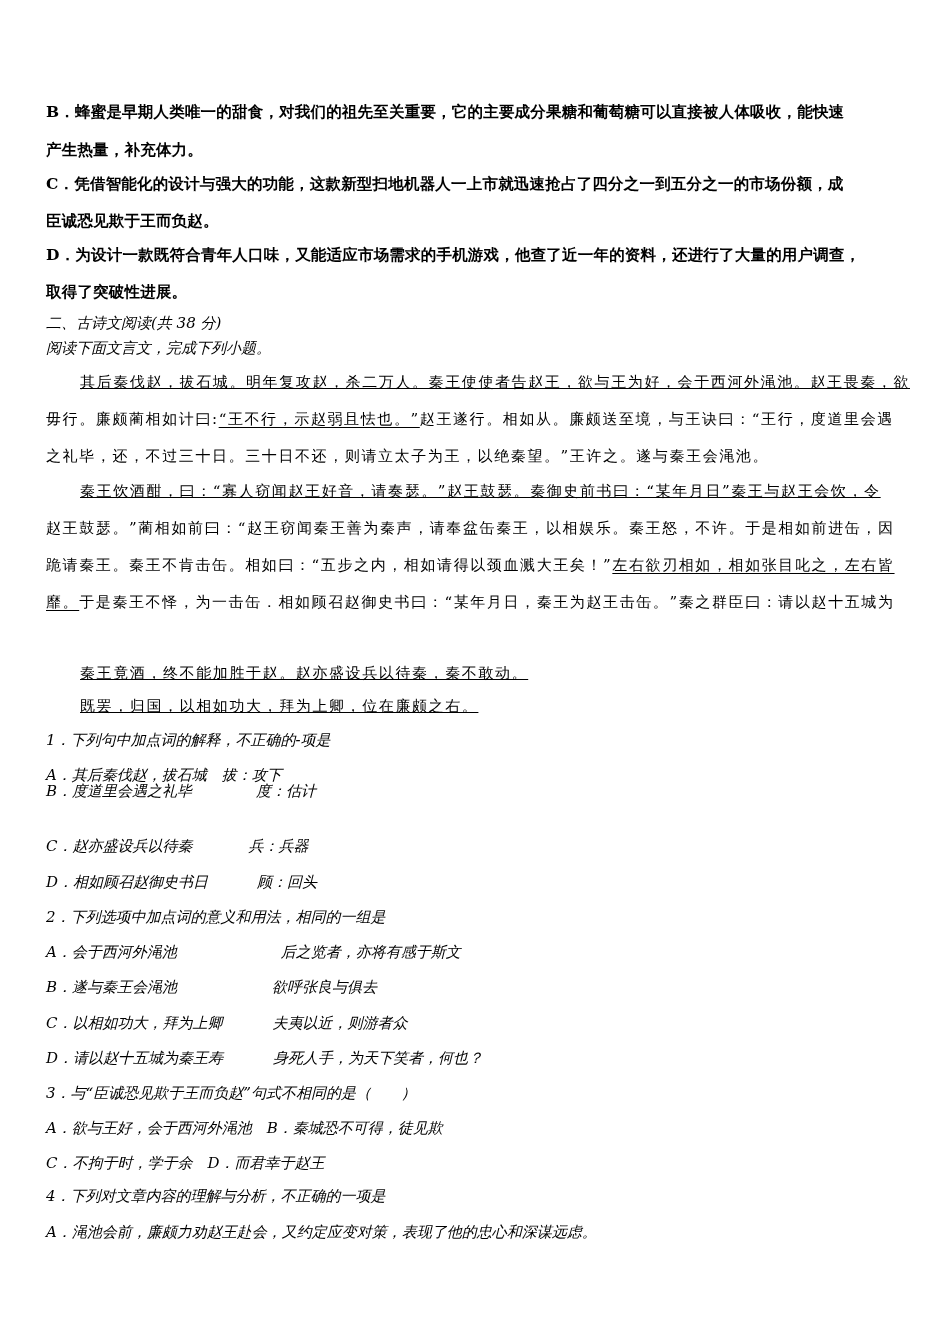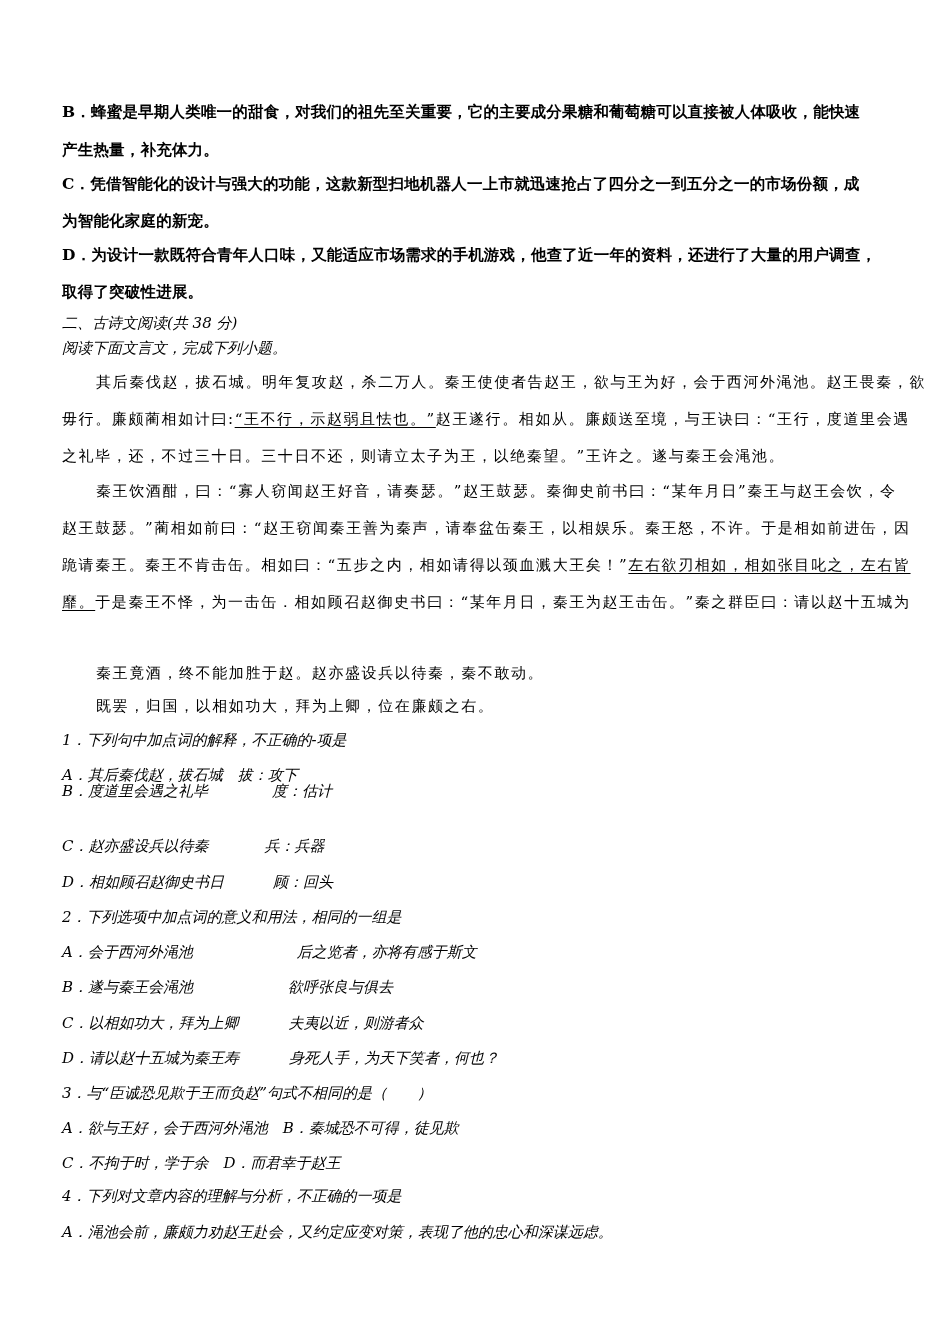--- a/index.html
+++ b/index.html
@@ -1,39 +1,39 @@
 <!DOCTYPE html>
 <html><head>
   <meta charset="utf-8">
   <style>
     html, body { margin: 0; padding: 0; background: #ffffff; }
     body { width: 950px; height: 1344px; position: relative; overflow: hidden; color: #000; }
-    .page { position: absolute; left: 0; top: 0; width: 816px; height: 1344px; margin-left: 16px; }
+    .page { position: absolute; left: 0; top: 0; width: 816px; height: 1344px; }
     .line { position: absolute; left: 46px; white-space: nowrap; }
     .bold { font-family: "DejaVu Serif", serif; font-weight: bold; font-size: 15.5px; letter-spacing: 0.2px; }
     .plain { font-family: "DejaVu Serif", serif; font-size: 15px; font-style: italic; }
     .kai { font-family: "DejaVu Serif", serif; font-size: 15px; letter-spacing: 1.6px; }
-    .indent { left: 80px; }
+    .indent { left: 80px; text-decoration: underline; }
     .u { text-decoration: underline; text-underline-offset: 3px; }
     .gap { display: inline-block; }
   </style>
 </head>
 <body>
 
 <div class="page">
 
   <div class="line bold" style="top:102px">
     <span>B．</span><span>蜂蜜是早期人类唯一的甜食，对我们的祖先至关重要，它的主要成分果糖和葡萄糖可以直接被人体吸收，能快速</span>
   </div>
   <div class="line bold" style="top:140px">产生热量，补充体力。</div>
 
   <div class="line bold" style="top:174px">
     <span>C．</span><span>凭借智能化的设计与强大的功能，这款新型扫地机器人一上市就迅速抢占了四分之一到五分之一的市场份额，成</span>
   </div>
-  <div class="line bold" style="top:211px">为智能化家庭的新宠。</div>
+  <div class="line bold" style="top:211px">臣诚恐见欺于王而负赵。</div>
 
   <div class="line bold" style="top:245px">
     <span>D．</span><span>为设计一款既符合青年人口味，又能适应市场需求的手机游戏，他查了近一年的资料，还进行了大量的用户调查，</span>
   </div>
   <div class="line bold" style="top:282px">取得了突破性进展。</div>
 
   <div class="line plain" style="top:314px">二、古诗文阅读(共 38 分)</div>
   <div class="line plain" style="top:339px; color:#000000">阅读下面文言文，完成下列小题。</div>
 
   <div class="line kai indent" style="top:373px">其后秦伐赵，拔石城。明年复攻赵，杀二万人。秦王使使者告赵王，欲与王为好，会于西河外渑池。赵王畏秦，欲</div>

